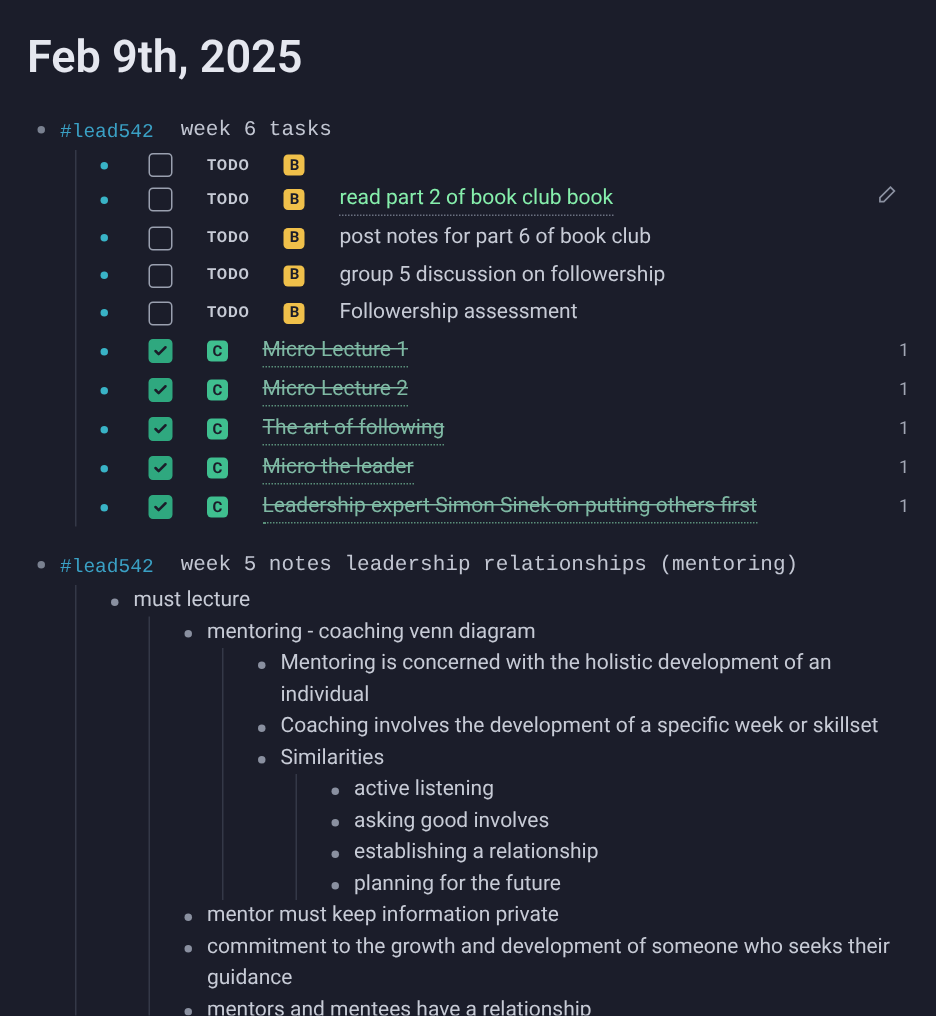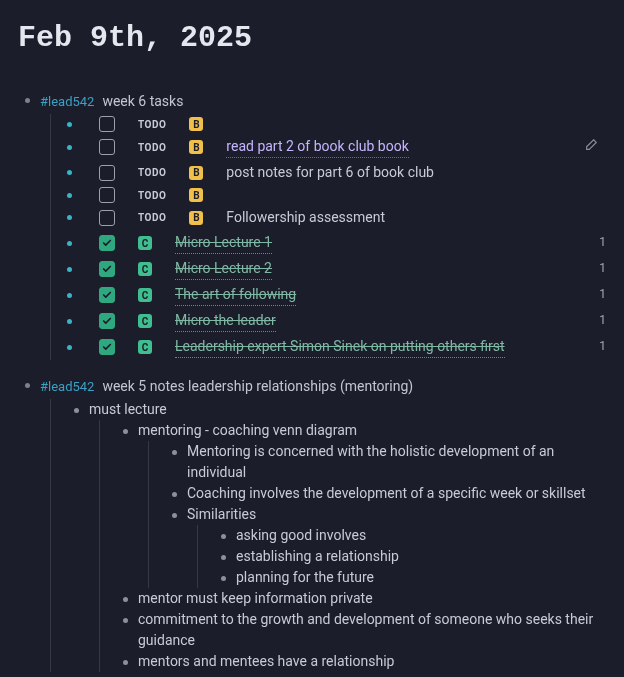--- a/index.html
+++ b/index.html
@@ -1,35 +1,35 @@
 <!DOCTYPE html>
 <html><head>
 <meta charset="utf-8">
 <style>
   html,body{margin:0;padding:0;background:#1b1d2a;color:#d0d3dc;font-family:-apple-system,BlinkMacSystemFont,"Segoe UI",Roboto,Helvetica,Arial,sans-serif;font-size:14px;line-height:1.5;}
   .page{width:624px;height:677px;overflow:hidden;box-sizing:border-box;padding:10px 18px;}
-  h1{font-size:30px;font-weight:600;color:#e5e7ef;margin:6px 0 28px 0;font-family:Liberation Mono, monospace;}
+  h1{font-size:30px;font-weight:600;color:#e5e7ef;margin:6px 0 14px 0;}
   ul{list-style:none;margin:0;padding:0;}
   .lvl{position:relative;padding-left:22px;}
   .lvl::before{content:"";position:absolute;left:7px;top:9px;width:5px;height:5px;border-radius:50%;background:#7a8190;}
   .children{margin-left:4px;padding-left:0;}
-  .hdr{display:flex;align-items:center;gap:8px;padding:2px 0;}
+  .hdr{display:flex;align-items:center;gap:18px;padding:2px 0;font-family:Liberation Mono, monospace;}
   .tag{color:#3aa0c4;font-size:13px;}
   .hdr-text{color:#c2c6d2;}
   .row{display:flex;align-items:center;gap:23px;padding:2px 0;position:relative;}
   .bullet{width:5px;height:5px;border-radius:50%;background:#39b3c6;flex:0 0 auto;margin-right:4px;}
   .checkbox{width:14px;height:14px;border:1.5px solid #9aa0af;border-radius:3px;flex:0 0 auto;display:flex;align-items:center;justify-content:center;}
   .checkbox.done{background:#2fa87f;border-color:#2fa87f;}
   .checkbox.done svg{width:10px;height:10px;}
   .todo{font-size:10px;font-weight:700;letter-spacing:0.5px;color:#c7cbd6;}
   .badge{display:inline-flex;align-items:center;justify-content:center;width:14px;height:14px;border-radius:3px;font-size:10px;font-weight:700;color:#1b1d2a;}
   .badge.B{background:#f0c04a;}
   .badge.C{background:#3fbf8f;}
   .task-text{color:#c7cbd6;}
-  .task-text.link{color:#c4b5fd;border-bottom:1px dotted #6a7080;}
+  .task-text.link{color:#86efac;border-bottom:1px dotted #6a7080;}
   .task-text.done{color:#7e8494;text-decoration:line-through;}
   .task-text.done.link{color:#7fb9a4;border-bottom:1px dotted #5a8f7a;}
   .count{position:absolute;right:0;top:3px;color:#a2a7b5;font-size:12px;}
   .pencil{position:absolute;right:8px;top:3px;color:#8a90a0;}
   .pencil svg{width:14px;height:14px;}
   .spacer{height:14px;}
   .note{color:#c7cbd6;}
   .sub{padding-left:22px;position:relative;}
   .sub::before{content:"";position:absolute;left:7px;top:9px;width:5px;height:5px;border-radius:50%;background:#8a90a0;}
   .vline{border-left:1px solid #343847;margin-left:10px;padding-left:12px;}
@@ -70,20 +70,21 @@
               <span class="checkbox"></span>
               <span class="todo">TODO</span>
               <span class="badge B">B</span>
               <span class="task-text">post notes for part 6 of book club</span>
             </li>
             <li class="row">
               <span class="bullet"></span>
               <span class="checkbox"></span>
               <span class="todo">TODO</span>
               <span class="badge B">B</span>
+              <span class="task-text">group 5 discussion on followership</span>
             </li>
             <li class="row">
               <span class="bullet"></span>
               <span class="checkbox"></span>
               <span class="todo">TODO</span>
               <span class="badge B">B</span>
               <span class="task-text">Followership assessment</span>
             </li>
             <li class="row">
               <span class="bullet"></span>
@@ -154,20 +155,21 @@
       <div class="vline">
         <ul class="children" id="notes1">
             <li class="sub"><span class="note">must lecture</span><div class="vline">
                 <ul class="children">
                   <li class="sub"><span class="note">mentoring - coaching venn diagram</span><div class="vline">
                       <ul class="children">
                         <li class="sub"><span class="note">Mentoring is concerned with the holistic development of an individual</span></li>
                         <li class="sub"><span class="note">Coaching involves the development of a specific week or skillset</span></li>
                         <li class="sub"><span class="note">Similarities</span><div class="vline">
                             <ul class="children">
+                              <li class="sub"><span class="note">active listening</span></li>
                               <li class="sub"><span class="note">asking good involves</span></li>
                               <li class="sub"><span class="note">establishing a relationship</span></li>
                               <li class="sub"><span class="note">planning for the future</span></li>
                             </ul>
                           </div></li>
                       </ul>
                     </div></li>
                   <li class="sub"><span class="note">mentor must keep information private</span></li>
                   <li class="sub"><span class="note">commitment to the growth and development of someone who seeks their guidance</span></li>
                   <li class="sub"><span class="note">mentors and mentees have a relationship</span></li>

